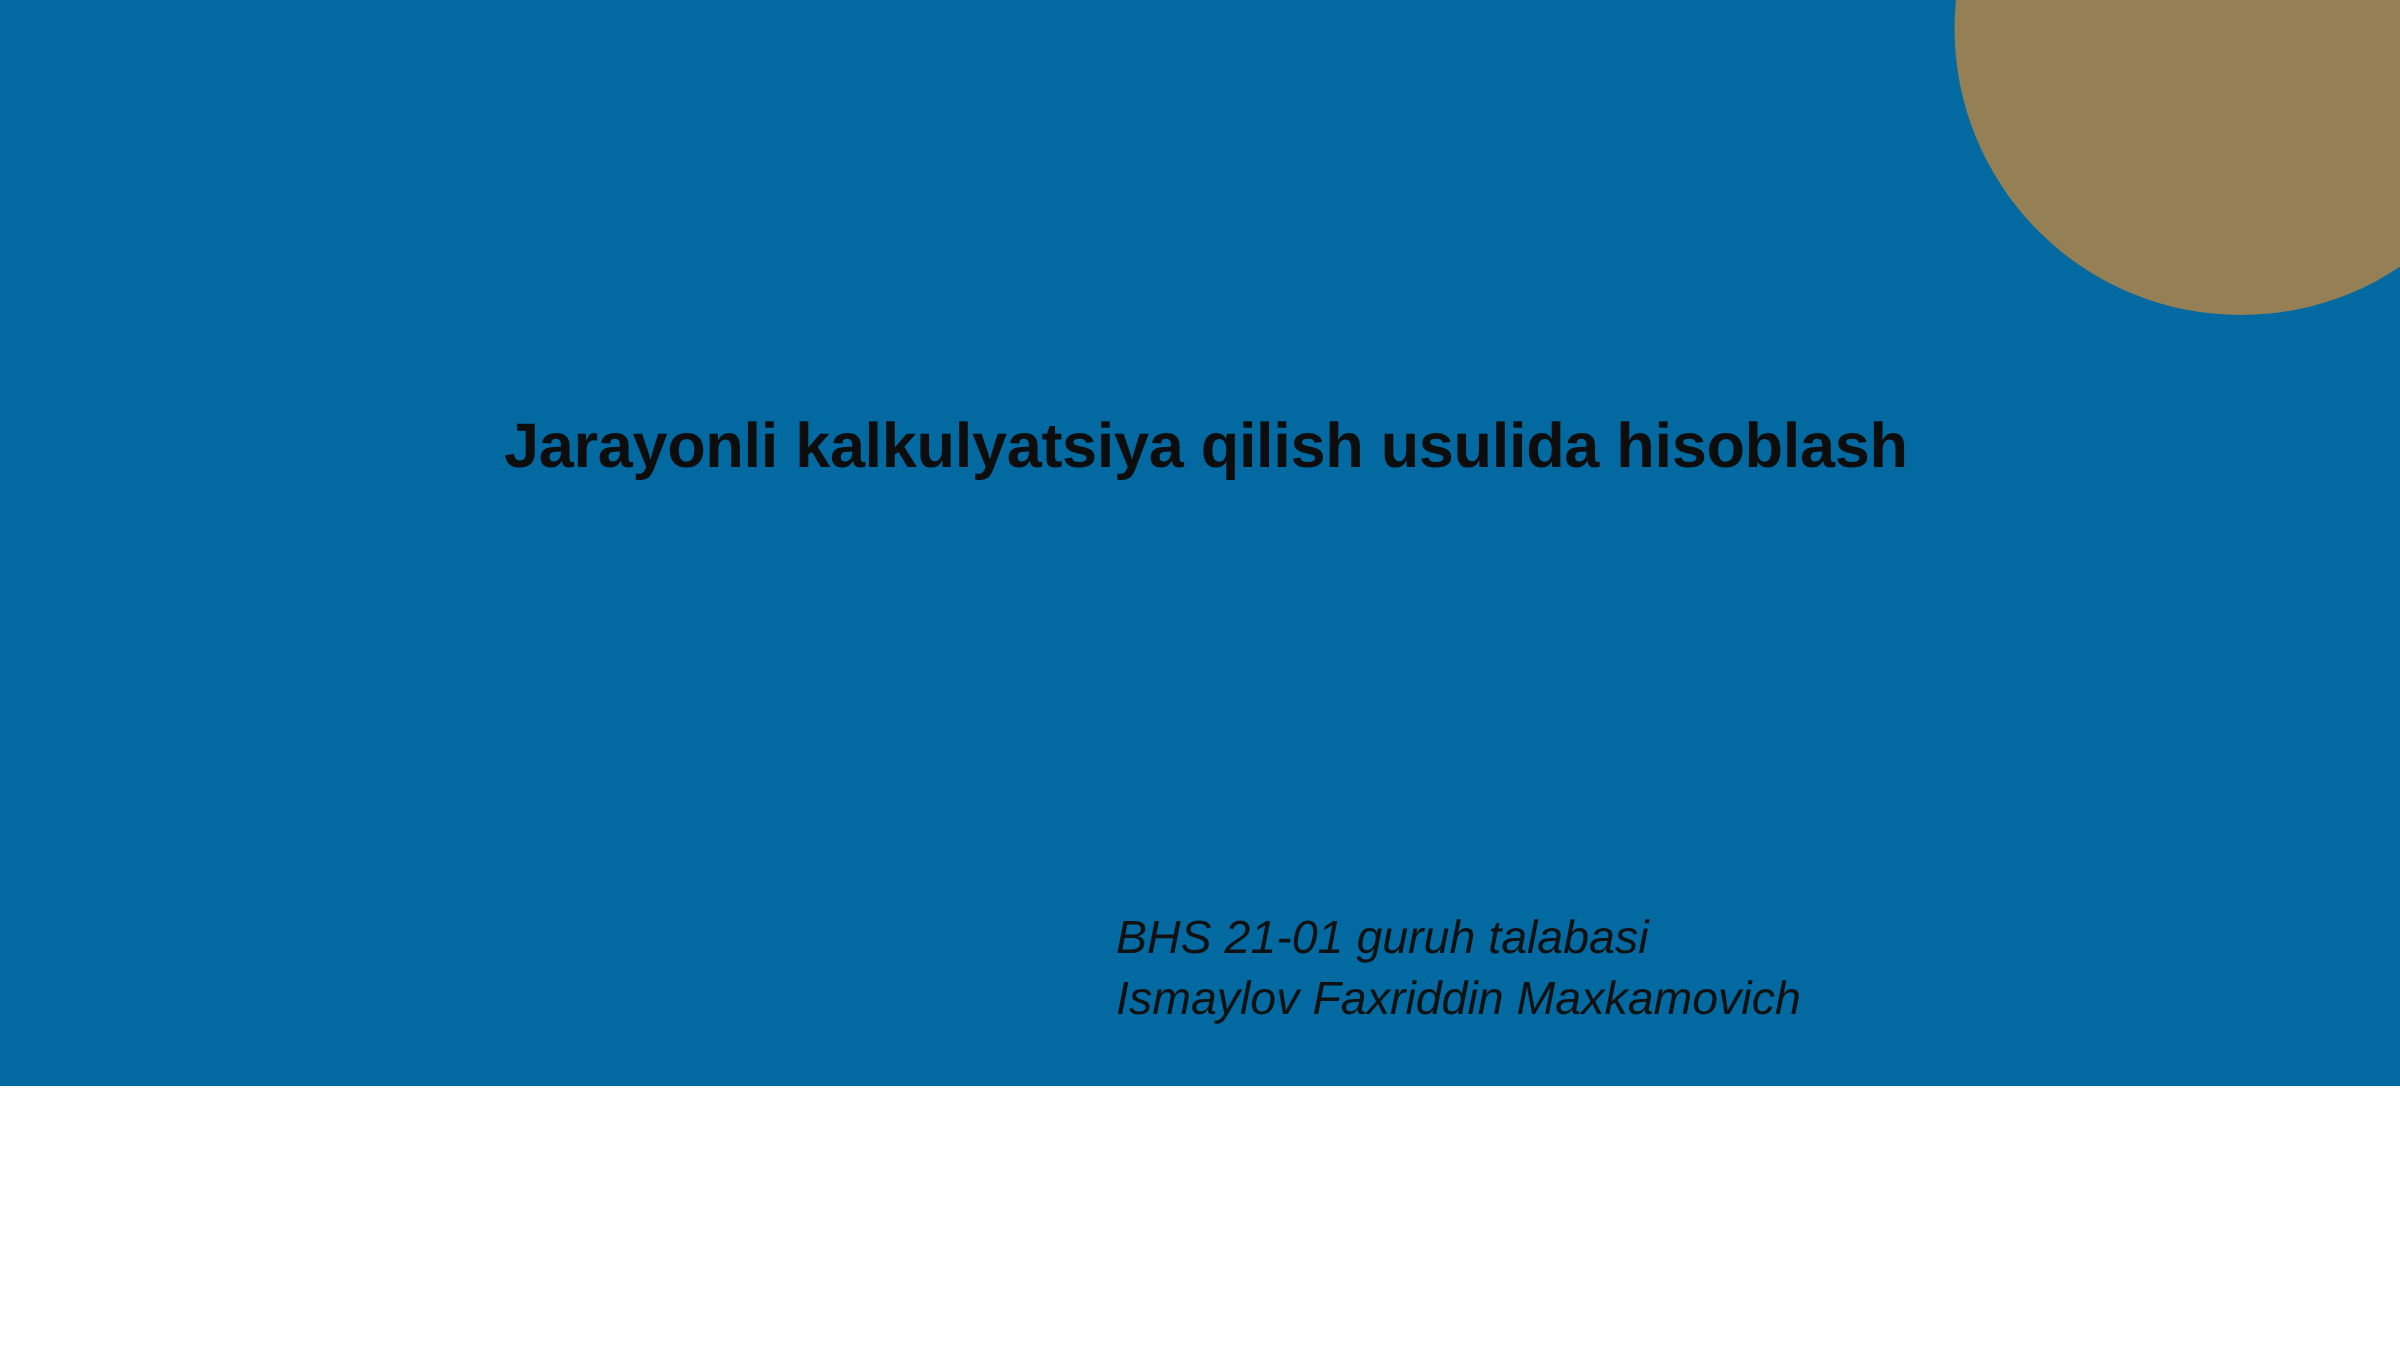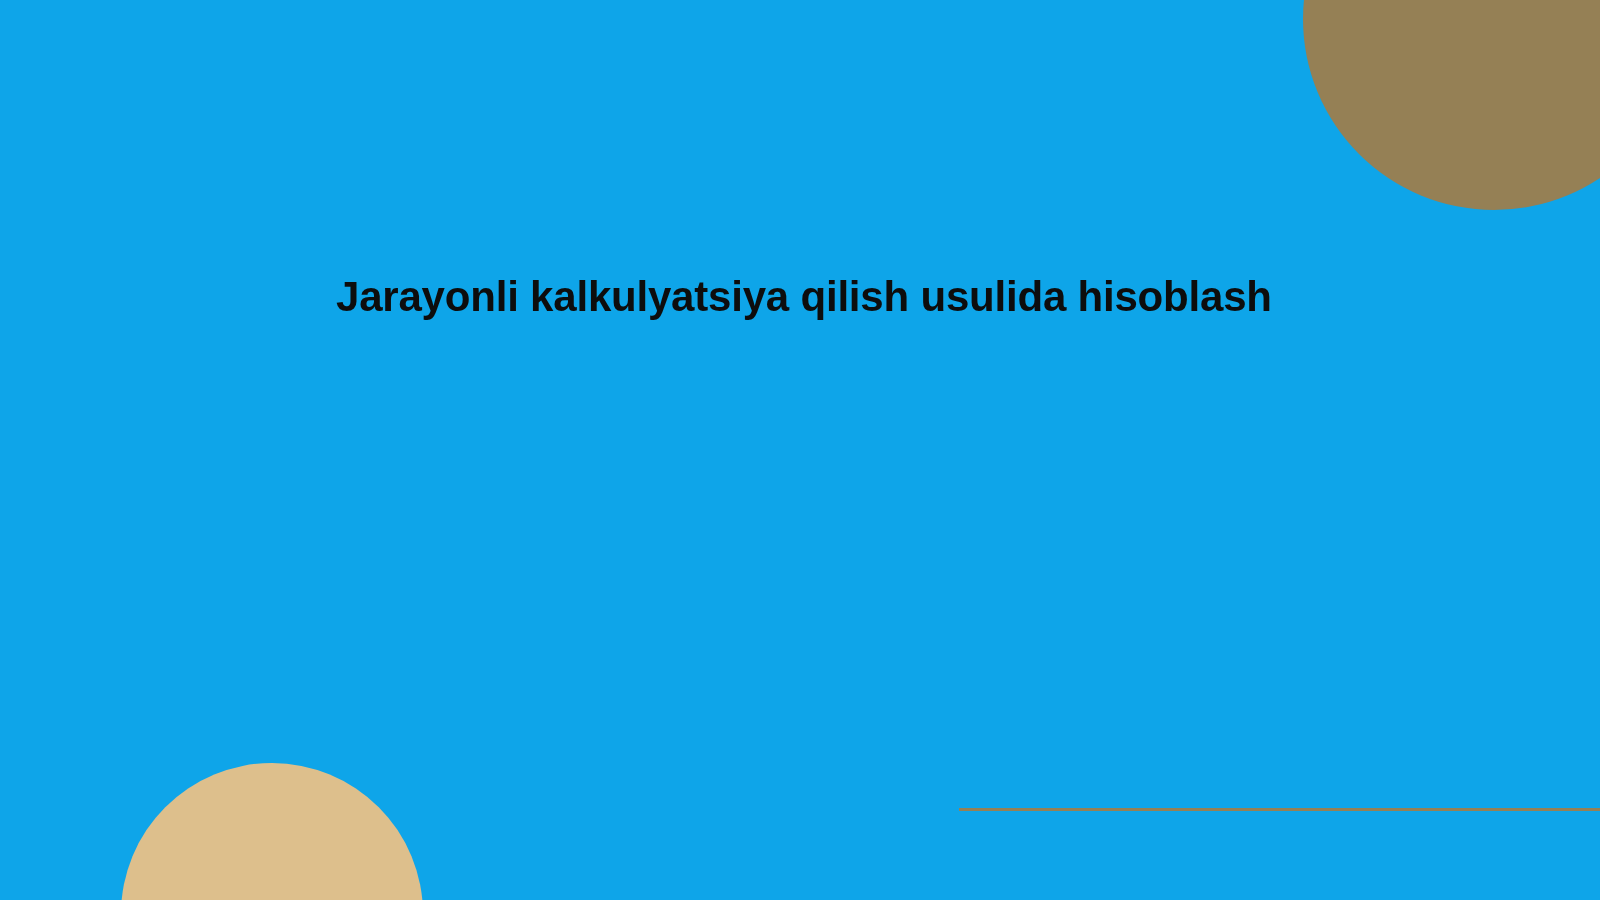--- a/index.html
+++ b/index.html
@@ -7,23 +7,23 @@
     margin: 0;
     padding: 0;
   }
   body {
     background: #ffffff;
     font-family: "Liberation Sans", sans-serif;
   }
   #slide {
     position: relative;
     width: 1600px;
-    height: 900px;
+    height: 724px;
     overflow: hidden;
-    background: #0ea5e9;
+    background: #0369a1;
   }
   .shape-circle {
     position: absolute;
     border-radius: 50%;
   }
   #circle-top-right {
     width: 382px;
     height: 382px;
     left: 1303px;
     top: -172px;
@@ -86,14 +86,18 @@
   <div id="circle-top-right" class="shape-circle"></div>
 
   <div id="circle-bottom-left" class="shape-circle"></div>
 
   <div id="accent-rule"></div>
 
   <div id="title-block">
     <h1 id="slide-title">Jarayonli kalkulyatsiya qilish usulida hisoblash</h1>
   </div>
 
+  <div id="subtitle-block">
+    <p class="subtitle-line">BHS 21-01 guruh talabasi</p>
+    <p class="subtitle-line">Ismaylov Faxriddin Maxkamovich</p>
+  </div>
 
 </div>
 
 </body></html>

